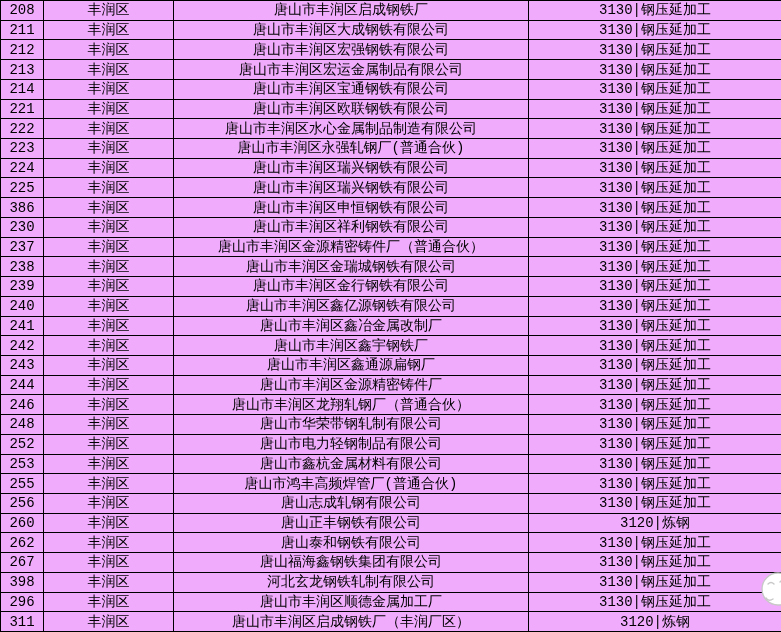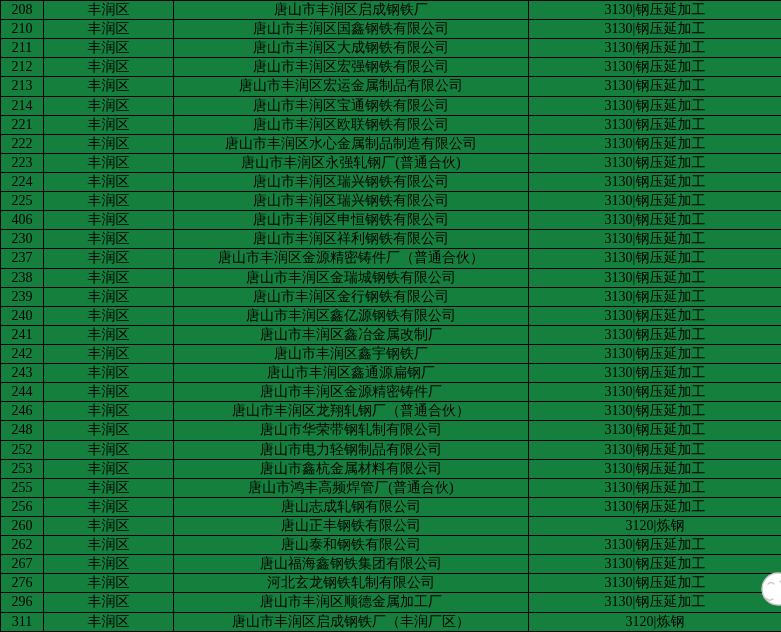--- a/index.html
+++ b/index.html
@@ -5,22 +5,22 @@
   html, body {
     margin: 0;
     padding: 0;
     background: #ffffff;
   }
   .page {
     position: relative;
     width: 781px;
     height: 632px;
     overflow: hidden;
-    background: #15803d;
-    font-family: Liberation Serif, serif;
+    background: #f0abfc;
+    font-family: Liberation Mono, monospace;
   }
   table.factory-table {
     border-collapse: collapse;
     table-layout: fixed;
     width: 781px;
     height: 632px;
   }
   table.factory-table td {
     border: 1px solid #000000;
     padding: 0 2px;
@@ -59,26 +59,20 @@
       <col class="col-industry">
     </colgroup>
     <tbody>
     <tr>
       <td>208</td>
       <td>丰润区</td>
       <td>唐山市丰润区启成钢铁厂</td>
       <td>3130|钢压延加工</td>
     </tr>
 
-    <tr>
-      <td>210</td>
-      <td>丰润区</td>
-      <td>唐山市丰润区国鑫钢铁有限公司</td>
-      <td>3130|钢压延加工</td>
-    </tr>
 
     <tr>
       <td>211</td>
       <td>丰润区</td>
       <td>唐山市丰润区大成钢铁有限公司</td>
       <td>3130|钢压延加工</td>
     </tr>
 
     <tr>
       <td>212</td>
@@ -130,21 +124,21 @@
     </tr>
 
     <tr>
       <td>225</td>
       <td>丰润区</td>
       <td>唐山市丰润区瑞兴钢铁有限公司</td>
       <td>3130|钢压延加工</td>
     </tr>
 
     <tr>
-      <td>406</td>
+      <td>386</td>
       <td>丰润区</td>
       <td>唐山市丰润区申恒钢铁有限公司</td>
       <td>3130|钢压延加工</td>
     </tr>
 
     <tr>
       <td>230</td>
       <td>丰润区</td>
       <td>唐山市丰润区祥利钢铁有限公司</td>
       <td>3130|钢压延加工</td>
@@ -263,21 +257,21 @@
     </tr>
 
     <tr>
       <td>267</td>
       <td>丰润区</td>
       <td>唐山福海鑫钢铁集团有限公司</td>
       <td>3130|钢压延加工</td>
     </tr>
 
     <tr>
-      <td>276</td>
+      <td>398</td>
       <td>丰润区</td>
       <td>河北玄龙钢铁轧制有限公司</td>
       <td>3130|钢压延加工</td>
     </tr>
 
     <tr>
       <td>296</td>
       <td>丰润区</td>
       <td>唐山市丰润区顺德金属加工厂</td>
       <td>3130|钢压延加工</td>

